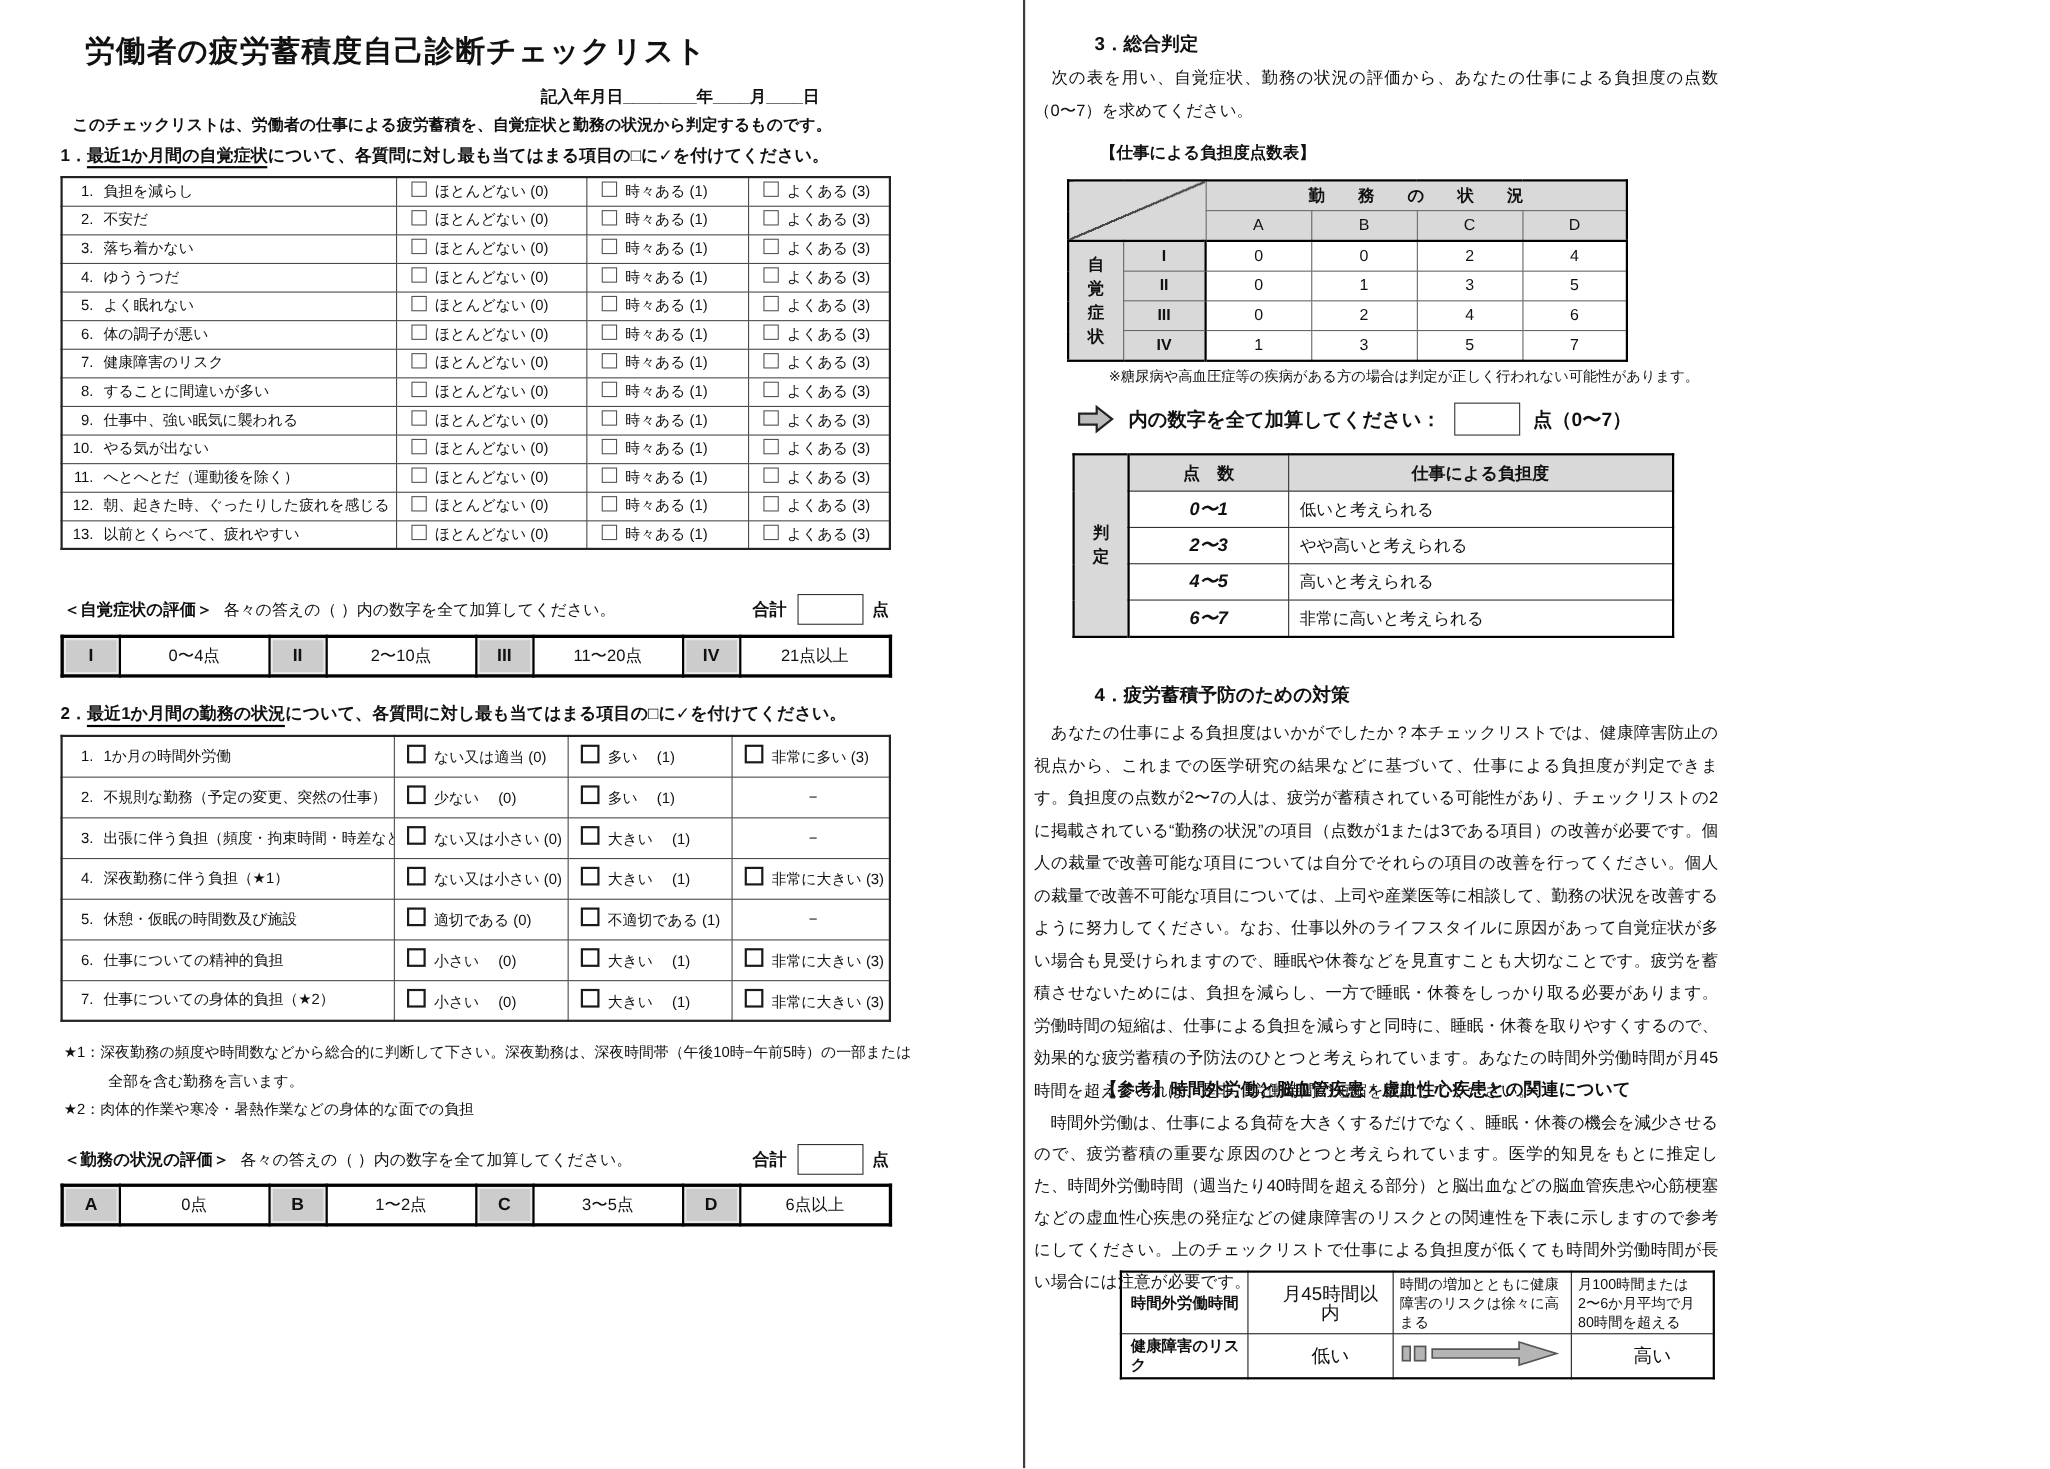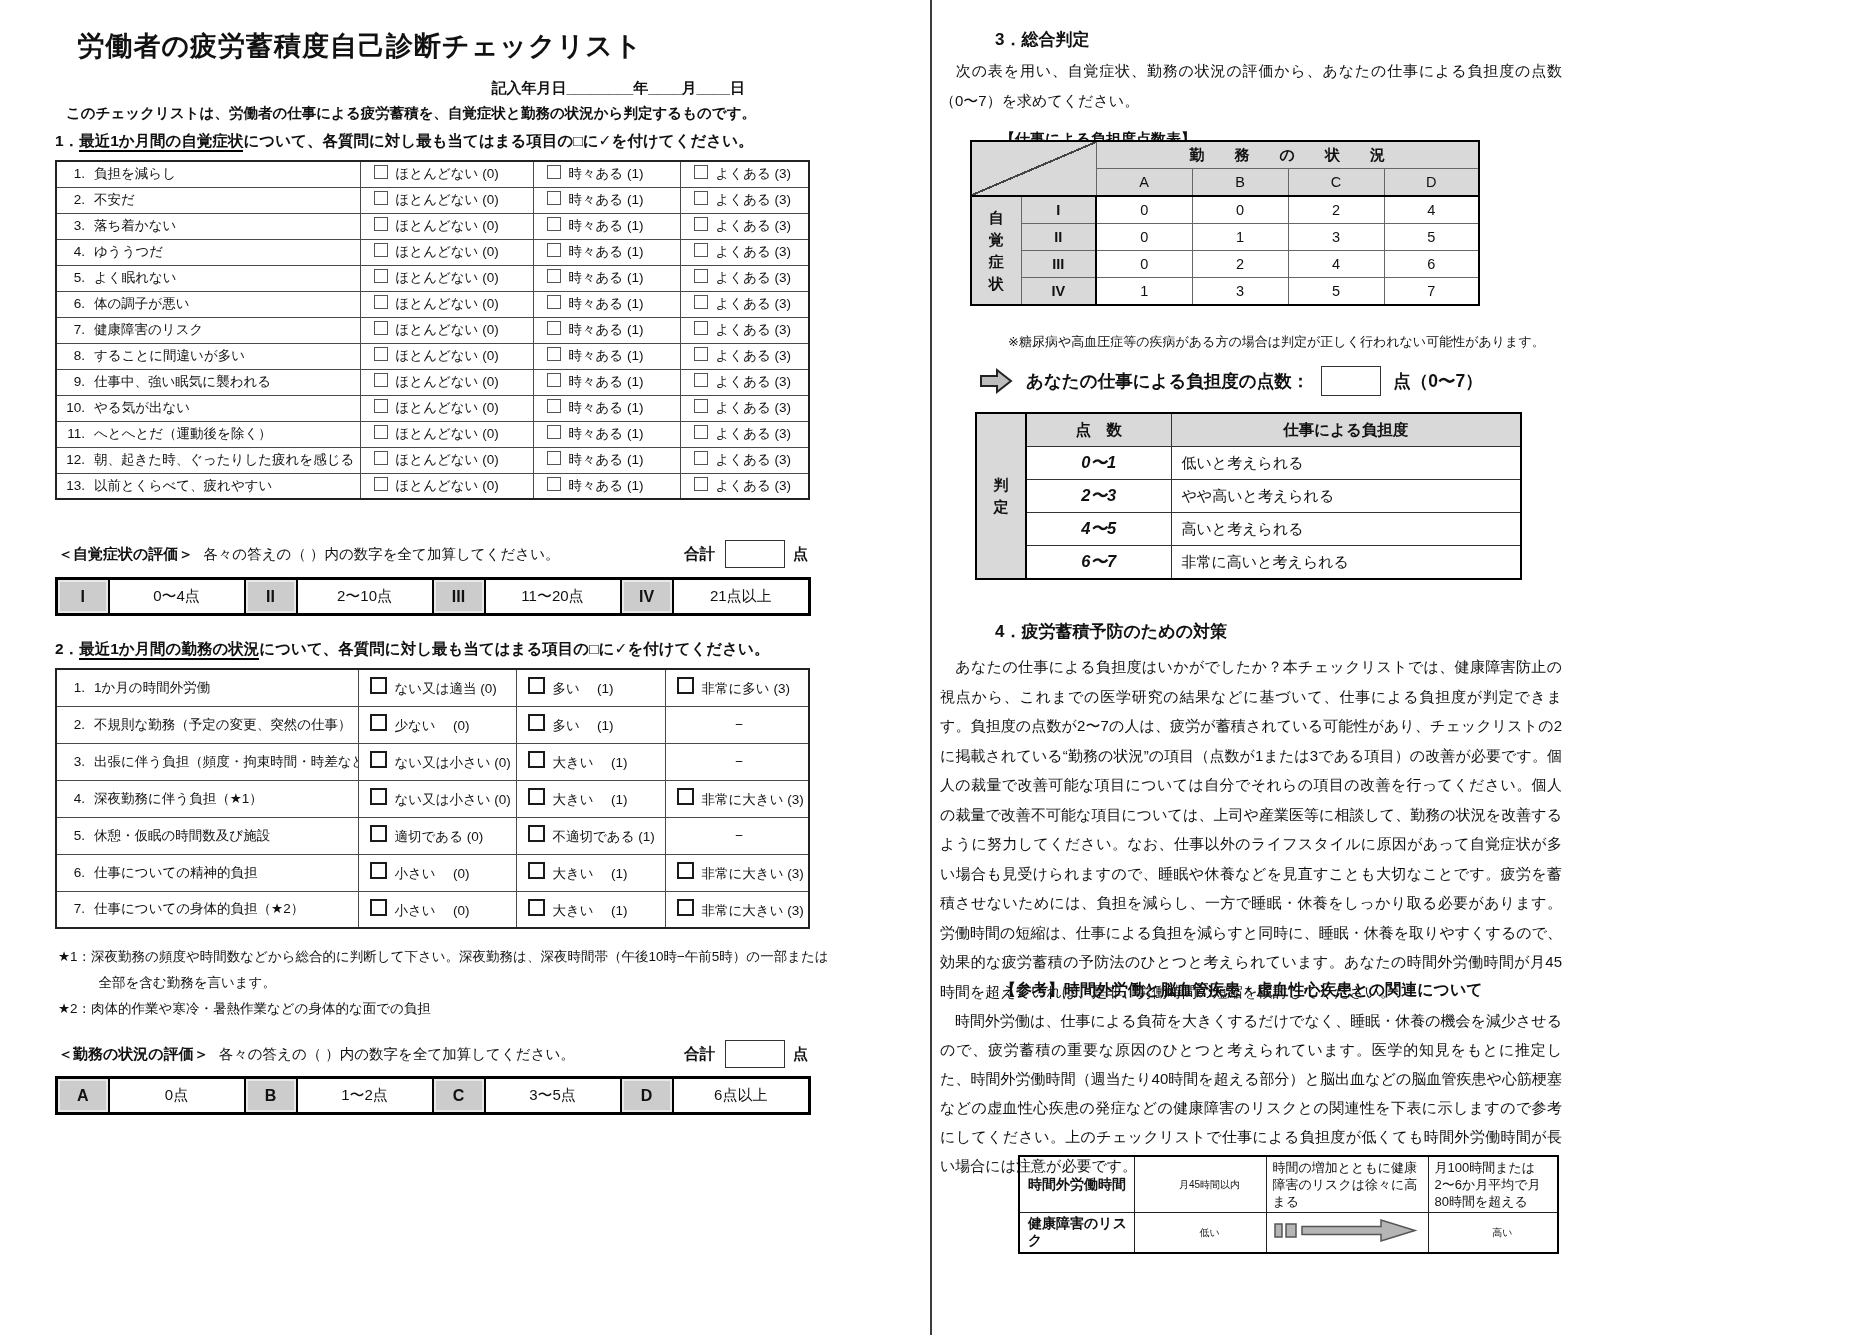--- a/index.html
+++ b/index.html
@@ -52,21 +52,21 @@
   .score-line .txt{font-size:17.5px;font-weight:bold;}
   table.judge{border-collapse:collapse;table-layout:fixed;border:2.5px solid #000;}
   table.judge td{border:1.5px solid #333;height:32px;font-size:15px;padding:0 10px;}
   table.judge .hd{background:#d9d9d9;text-align:center;font-weight:bold;font-size:15.5px;}
   table.judge td.score{text-align:center;font-weight:bold;font-size:16.5px;font-style:italic;}
   table.judge td.side{background:#d9d9d9;border-right:2px solid #000;}
   .h16{font-size:16px;font-weight:bold;}
   table.risk{border-collapse:collapse;table-layout:fixed;border:2px solid #000;}
   table.risk td{border:1.5px solid #222;font-size:13px;line-height:17px;padding:2px 6px;text-align:center;vertical-align:middle;}
   table.risk td.rlabel{font-weight:bold;font-size:14px;text-align:left;padding-left:8px;}
-  table.risk td.c1{font-size:10px;padding-left:25px;}
+  table.risk td.c1{font-size:17px;padding-left:25px;}
 </style>
 </head>
 <body>
 
 <div id="sheet">
 
   <div class="abs doc-title" style="left:55px;top:28px;width:610px;">労働者の疲労蓄積度自己診断チェックリスト</div>
 
   <div class="abs date-line" style="left:430px;top:79px;width:315px;">記入年月日________年____月____日</div>
 
@@ -477,21 +477,21 @@
   </tbody>
     </table>
 
   <div class="abs page-divider" style="left:930px;top:0;height:1335px;"></div>
 
   <div class="abs h17" style="left:995px;top:28px;">3．総合判定</div>
   <div class="abs body-txt" style="left:940px;top:56px;width:622px;">　次の表を用い、自覚症状、勤務の状況の評価から、あなたの仕事による負担度の点数（0〜7）を求めてください。</div>
 
   <div class="abs tbl-title" style="left:1000px;top:130px;">【仕事による負担度点数表】</div>
 
-  <table class="matrix abs" style="left:970px;top:140px;width:508px;">
+  <table class="matrix abs" style="left:970px;top:163px;width:508px;">
     <colgroup>
         <col style="width:50px">
         <col style="width:75px">
         <col style="width:96px">
         <col style="width:96px">
         <col style="width:96px">
         <col style="width:95px">
       </colgroup>
     <tbody>
         <tr>
@@ -539,21 +539,21 @@
     </table>
 
   <div class="abs note" style="left:1008px;top:333px;">※糖尿病や高血圧症等の疾病がある方の場合は判定が正しく行われない可能性があります。</div>
 
   <div class="abs score-line" style="left:978px;top:366px;">
     <span style="display:inline-flex;">
       <svg width="36" height="28" viewBox="0 0 36 28">
           <path d="M3 9 H19 V3 L33 14 L19 25 V19 H3 Z" fill="#bdbdbd" stroke="#222" stroke-width="2"></path>
         </svg>
     </span>
-    <span class="txt">あなたの仕事による負担度の点数：</span>
+    <span class="txt">内の数字を全て加算してください：</span>
     <span class="blank-box" style="height:28px;"></span>
     <span class="txt">点（0〜7）</span>
   </div>
 
   <table class="judge abs" style="left:975px;top:412px;width:545px;">
     <colgroup>
         <col style="width:50px">
         <col style="width:145px">
         <col style="width:350px">
       </colgroup>

